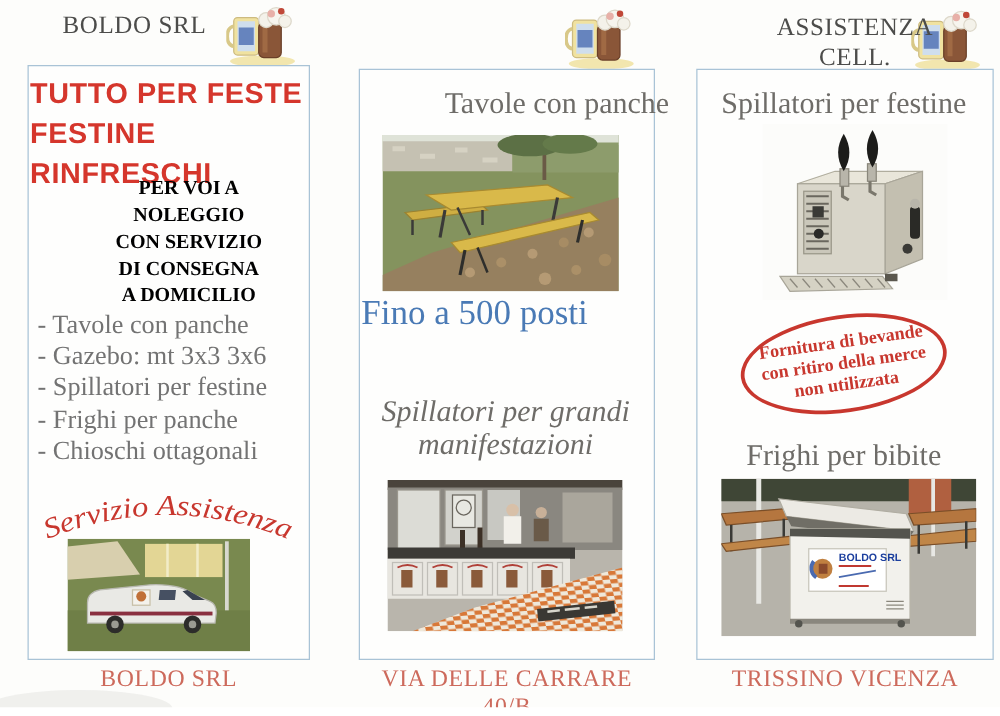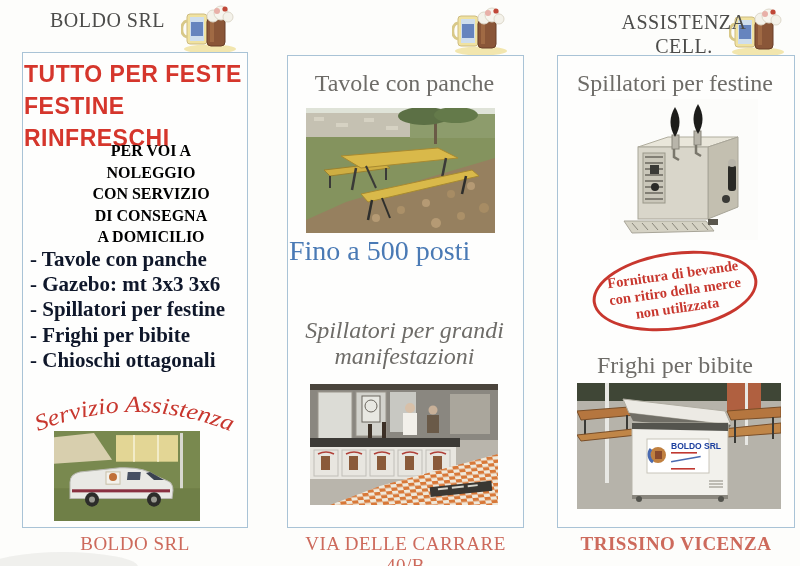--- a/index.html
+++ b/index.html
@@ -20,25 +20,25 @@
   #mug-left  { left:181px; top:4px; }
   #mug-mid   { left:452px; top:6px; }
   #mug-right { left:729px; top:7px; }
 
   .red-title { position:absolute; left:24px; top:58px; width:220px; 
     font-family:"Liberation Sans", sans-serif; font-weight:bold; font-size:23px; line-height:32px;
     color:#d5362c; letter-spacing:0.5px; }
   .blue-sub { position:absolute; left:41px; top:140px; width:220px; text-align:center;
     font-weight:bold; font-size:16px; line-height:21.6px; color:#000000; }
   .rent-list { position:absolute; left:30px; top:247px; width:214px;
-    font-size:21px; line-height:25.2px; color:#0f172a;font-weight:bold; }
+    font-size:21px; line-height:25.2px; color:#737373; }
   .service-arc { position:absolute; left:26px; top:394px; width:216px; height:42px; }
 
   .panel-heading { position:absolute; text-align:center; color:#6e6c68; font-size:24px; line-height:26px; }
-  #mid-h1   { left:289px; top:70px;  width:231px; }
+  #mid-h1   { left:289px; top:70px;  width:231px;padding-left:41px; }
   #mid-h2   { left:289px; top:317px; width:231px;font-style:italic; }
   #right-h1 { left:559px; top:70px;  width:232px; }
   #right-h2 { left:559px; top:352px; width:232px; }
 
   .blue-caption { position:absolute; left:289px; top:235px; width:231px; text-align:left;
     color:#4a7ab5; font-size:28px; }
 
   .photo { position:absolute; display:block; }
   #photo-van      { left:54px;  top:431px; width:146px; height:90px;  }
   #photo-benches  { left:306px; top:108px; width:189px; height:125px; }
@@ -48,21 +48,21 @@
 
   .oval-stamp { position:absolute; left:592px; top:252px; width:160px; height:72px;
     border:3px solid #c8372e; border-radius:50%;
     transform:rotate(-8deg); display:flex; align-items:center; justify-content:center; }
   .oval-stamp .lines { text-align:center; font-weight:bold; font-size:14.5px; line-height:17px; color:#c8372e; }
 
   .foot-caption { position:absolute; top:533px; text-align:center; font-size:19px;
     letter-spacing:0.5px; color:#cd6a5c; }
   #cap-left  { left:22px;  width:226px; }
   #cap-mid   { left:287px; width:237px; }
-  #cap-right { left:557px; width:238px;font-weight:bold; }
+  #cap-right { left:557px; width:238px; }
 
   .smudge { position:absolute; left:-12px; top:552px; width:150px; height:30px;
     background:#e9e9e7; border-radius:50%; opacity:.7; }
 </style>
 </head>
 <body>
 
 <div class="sheet">
 
   <div class="hdr" id="hdr-left">
@@ -132,21 +132,21 @@
     <div>NOLEGGIO</div>
     <div>CON SERVIZIO</div>
     <div>DI CONSEGNA</div>
     <div>A DOMICILIO</div>
   </div>
 
   <div class="rent-list">
     <div>- Tavole con panche</div>
     <div>- Gazebo: mt 3x3 3x6</div>
     <div>- Spillatori per festine</div>
-    <div>- Frighi per bibite</div>
+    <div>- Frighi per panche</div>
     <div>- Chioschi ottagonali</div>
   </div>
 
   <svg class="service-arc" viewBox="0 0 216 42">
     <defs>
         <path id="arc-path" d="M 10,38 Q 108,-2 206,38" fill="none"></path>
       </defs>
     <text font-family="Liberation Serif, serif" font-style="italic" font-size="23" fill="#c8372e">
       <textPath href="#arc-path" startOffset="2" textLength="198" lengthAdjust="spacingAndGlyphs">Servizio Assistenza</textPath>
     </text>

